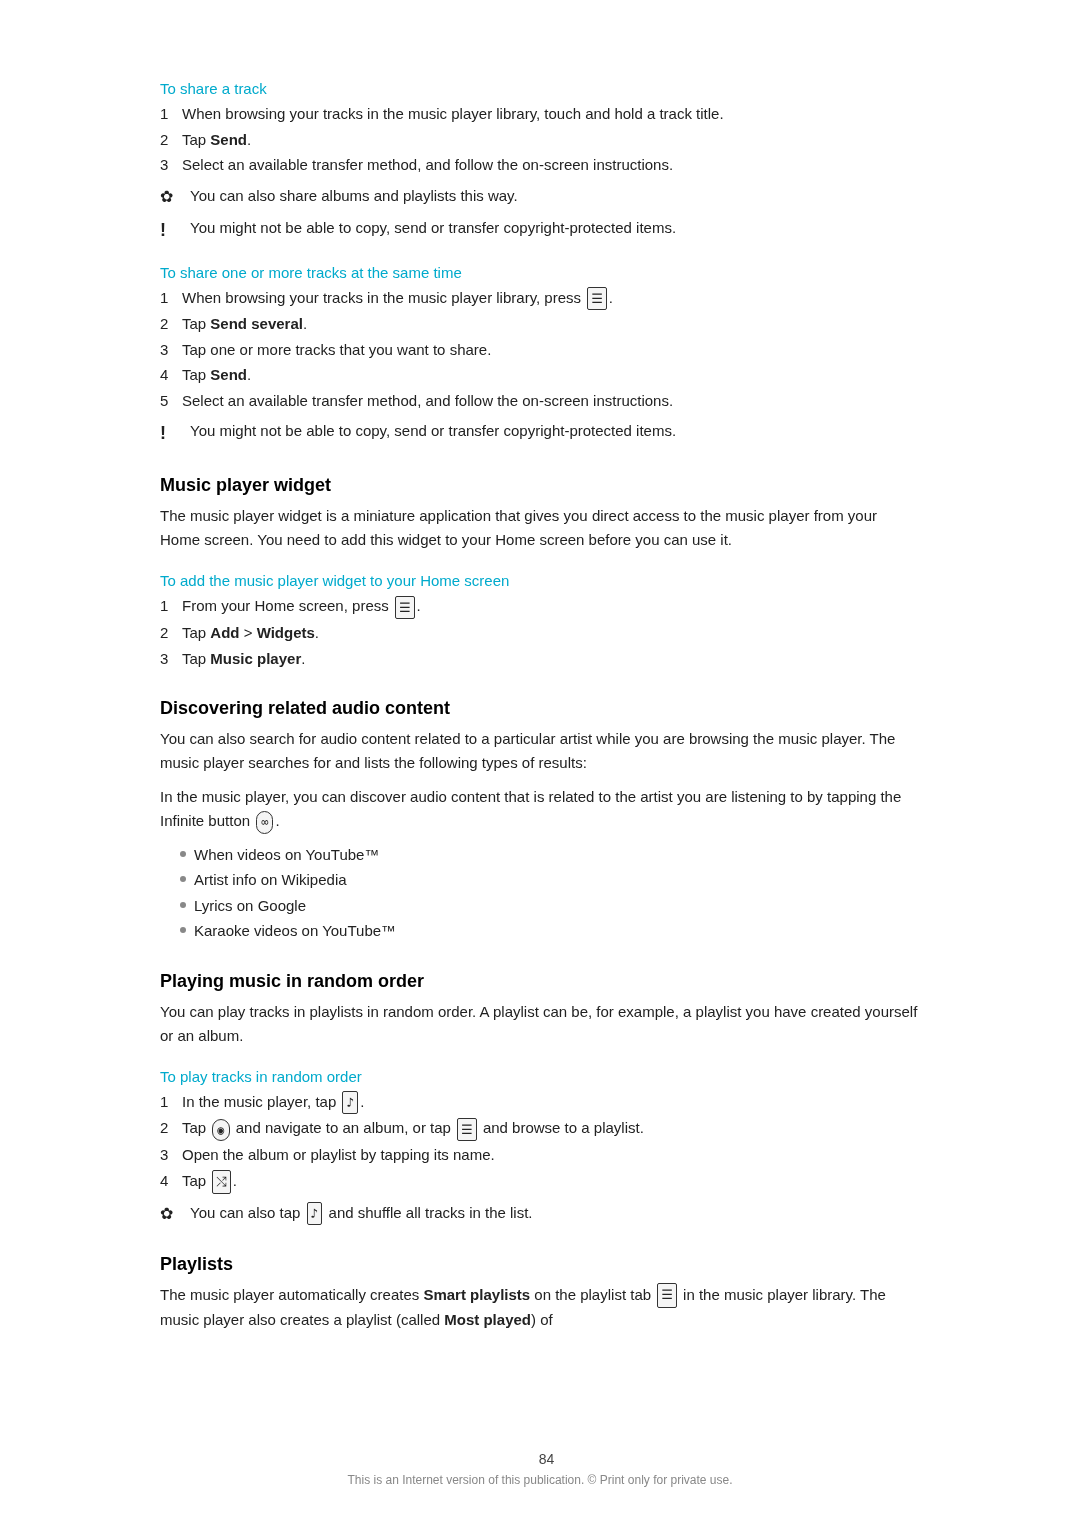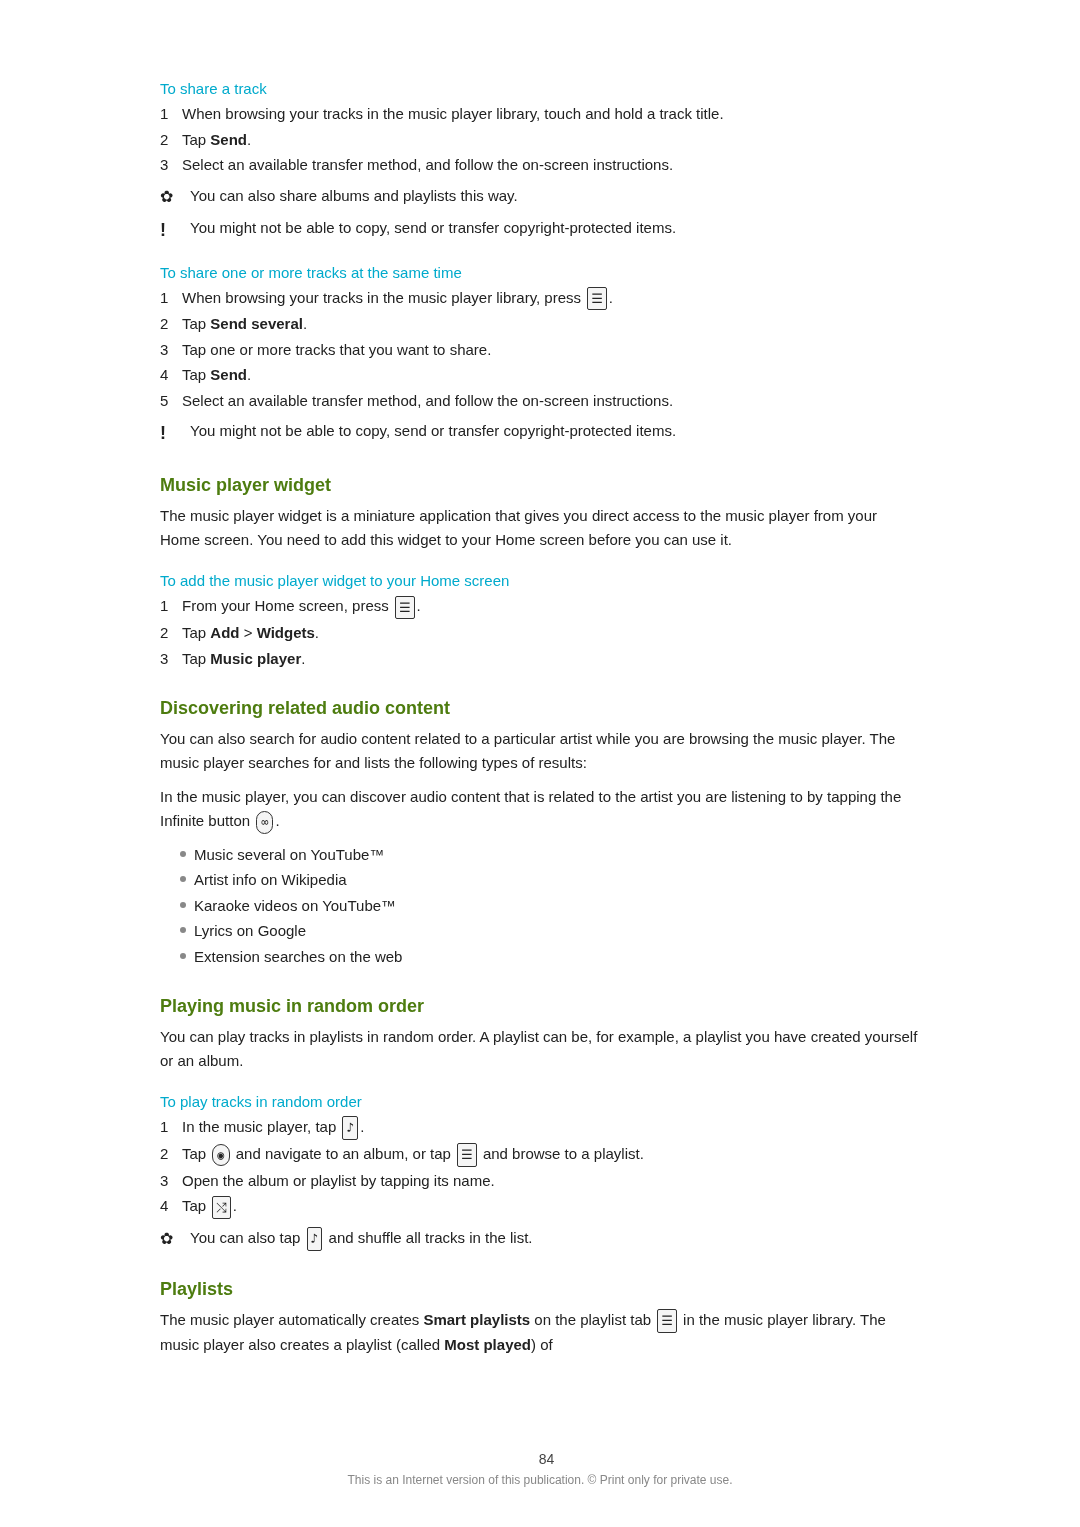--- a/index.html
+++ b/index.html
@@ -14,21 +14,21 @@
     .page {
       width: 1080px;
       min-height: 1527px;
       padding: 60px 160px 80px 160px;
       position: relative;
       border-radius: 29px;
     }
     .section-heading {
       font-size: 18px;
       font-weight: bold;
-      color: #4d7c0f;
+      color: #000000;
       margin-top: 28px;
       margin-bottom: 8px;
     }
     .cyan-heading {
       color: #00aacc;
       font-size: 15px;
       font-weight: normal;
       margin-top: 20px;
       margin-bottom: 6px;
     }
@@ -218,37 +218,33 @@
     </ol>
   </div>
 
   <div class="section-divider">
     <div class="section-heading">Discovering related audio content</div>
     <p class="body-text">You can also search for audio content related to a particular artist while you are browsing the music player. The music player searches for and lists the following types of results:</p>
     <p class="body-text">In the music player, you can discover audio content that is related to the artist you are listening to by tapping the Infinite button <span class="inline-icon-circle">∞</span>.</p>
     <ul class="bullet-list">
       <li>
         <span class="bullet-dot"></span>
-        <span>Music several on YouTube™</span>
+        <span>When videos on YouTube™</span>
       </li>
       <li>
         <span class="bullet-dot"></span>
         <span>Artist info on Wikipedia</span>
       </li>
       <li>
         <span class="bullet-dot"></span>
+        <span>Lyrics on Google</span>
+      </li>
+      <li>
+        <span class="bullet-dot"></span>
         <span>Karaoke videos on YouTube™</span>
-      </li>
-      <li>
-        <span class="bullet-dot"></span>
-        <span>Lyrics on Google</span>
-      </li>
-      <li>
-        <span class="bullet-dot"></span>
-        <span>Extension searches on the web</span>
       </li>
     </ul>
   </div>
 
   <div class="section-divider">
     <div class="section-heading">Playing music in random order</div>
     <p class="body-text">You can play tracks in playlists in random order. A playlist can be, for example, a playlist you have created yourself or an album.</p>
     <div class="cyan-heading">To play tracks in random order</div>
     <ol class="numbered-list">
       <li>

